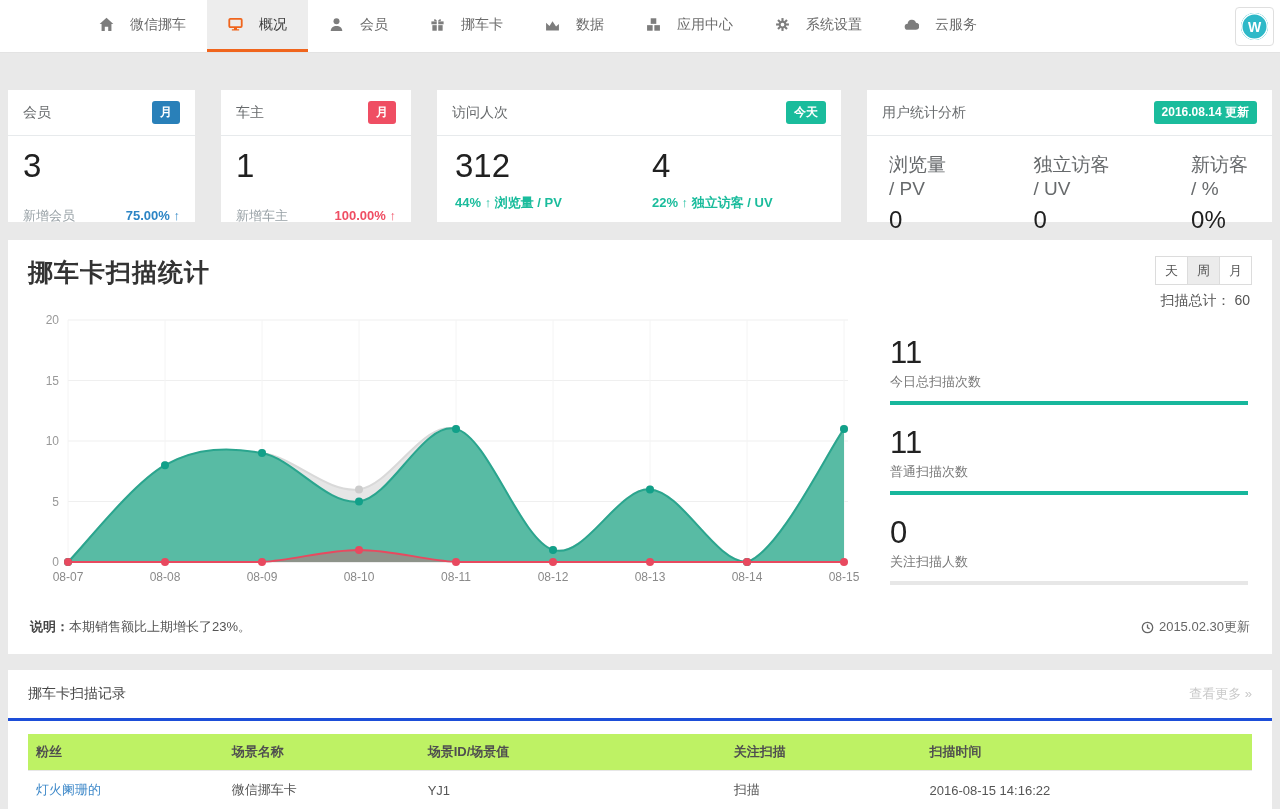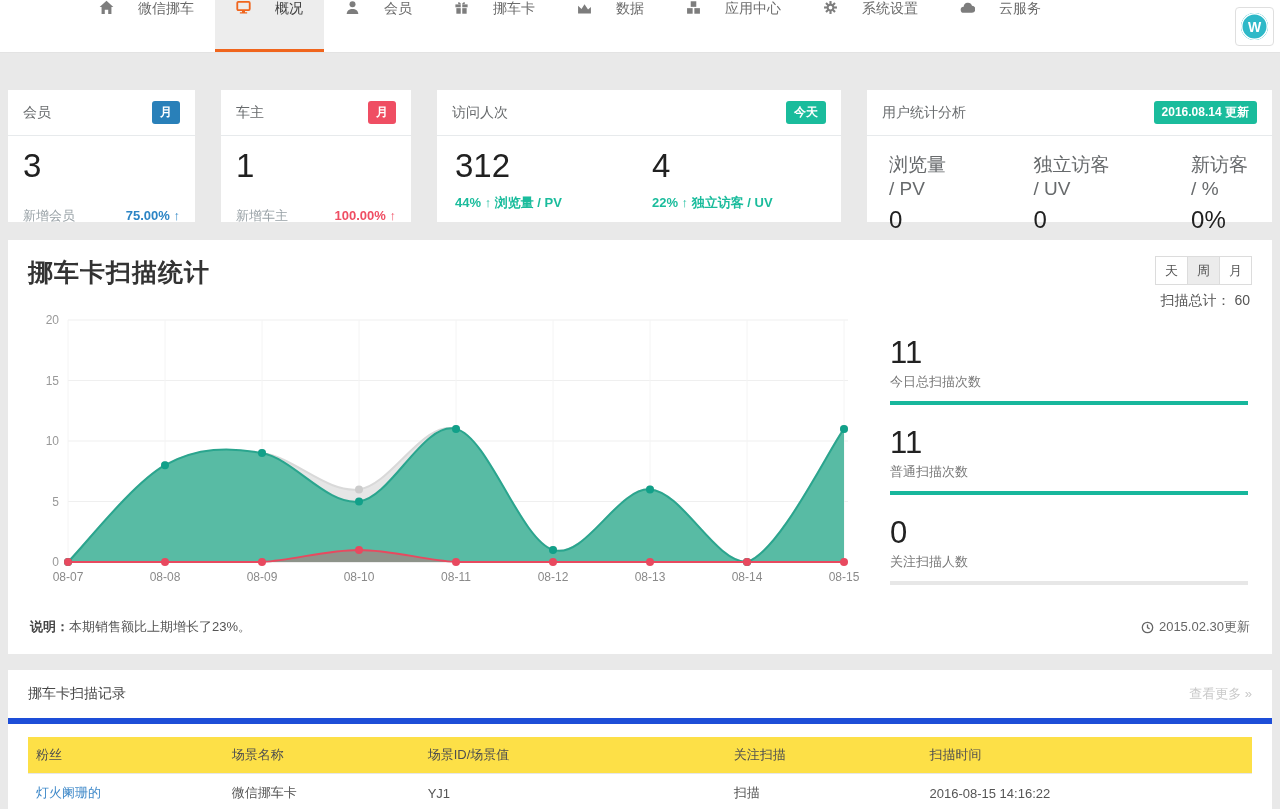--- a/index.html
+++ b/index.html
@@ -2,21 +2,21 @@
 <html><head>
 <meta charset="utf-8">
 <style>
   * { margin:0; padding:0; box-sizing:border-box; }
   html,body { width:1280px; height:809px; overflow:hidden; background:#e9e9e9;
     font-family:"Liberation Sans","DejaVu Sans",sans-serif; color:#555; }
 
   
   .topnav { position:relative; height:53px; background:#fff; border-bottom:1px solid #e3e3e3;
     display:flex; align-items:stretch; padding-left:78px; }
-  .nav-item { display:flex; gap:24px; padding:0 21px; font-size:14px;
+  .nav-item { display:flex; align-items:center; gap:16px; padding:0 21px; font-size:14px;
     color:#6b6b6b; cursor:pointer; text-decoration:none; border-bottom:3px solid transparent; }
   .nav-item .icon { display:inline-flex; width:15px; height:15px; color:#7d7d7d; }
   .nav-item.active { background:#ededed; color:#404040; border-bottom-color:#f0651d; }
   .nav-item.active .icon { color:#f0651d; }
   .logo-btn { position:absolute; right:6px; top:7px; width:39px; height:39px; background:#fff;
     border:1px solid #dfdfdf; border-radius:4px; display:flex; align-items:center; justify-content:center; cursor:pointer; }
   .logo-circle { width:27px; height:27px; border-radius:50%; background:#2eb9c8; color:#fff;
     font-weight:bold; font-size:14px; display:flex; align-items:center; justify-content:center;
     box-shadow:inset 0 0 0 1.5px #fff, inset 0 0 0 3px #2eb9c8; }
 
@@ -58,25 +58,25 @@
   .bar.teal { background:#17b79c; } .bar.gray { background:#e7e7e7; }
   .panel-foot { display:flex; justify-content:space-between; align-items:flex-end;
     font-size:13px; color:#555; padding:12px 2px 10px; }
   .panel-foot b { color:#444; }
   .updated { display:flex; align-items:center; gap:5px; color:#666; }
   .updated .icon { display:inline-flex; width:13px; height:13px; }
 
   
   .records-panel { min-height:165px; }
   .records-head { display:flex; justify-content:space-between; align-items:flex-end;
-    padding:15px 20px; border-bottom:6px solid #1d4ed8; font-size:14px; color:#494949; }
+    padding:15px 20px; border-bottom:3px solid #1d4ed8; font-size:14px; color:#494949; }
   .more-link { font-size:13px; color:#c9c9c9; text-decoration:none; cursor:pointer; }
   .table-wrap { padding:13px 20px 0; }
   table { width:100%; border-collapse:collapse; font-size:13px; }
-  th { background:#fde047; text-align:left; font-weight:normal; color:#4f4f4f;
+  th { background:#bef264; text-align:left; font-weight:bold; color:#4f4f4f;
     padding:9px 8px; border-bottom:1px solid #e7e7e7; }
   td { padding:10px 8px; border-bottom:1px solid #ececec; color:#555; }
   td.link { color:#428bca; cursor:pointer; }
   .c1{width:16%;} .c2{width:16%;} .c3{width:25%;} .c4{width:16%;} .c5{width:27%;}
 
   svg text { font-family:"Liberation Sans","DejaVu Sans",sans-serif; }
 </style>
 </head>
 <body>
 

